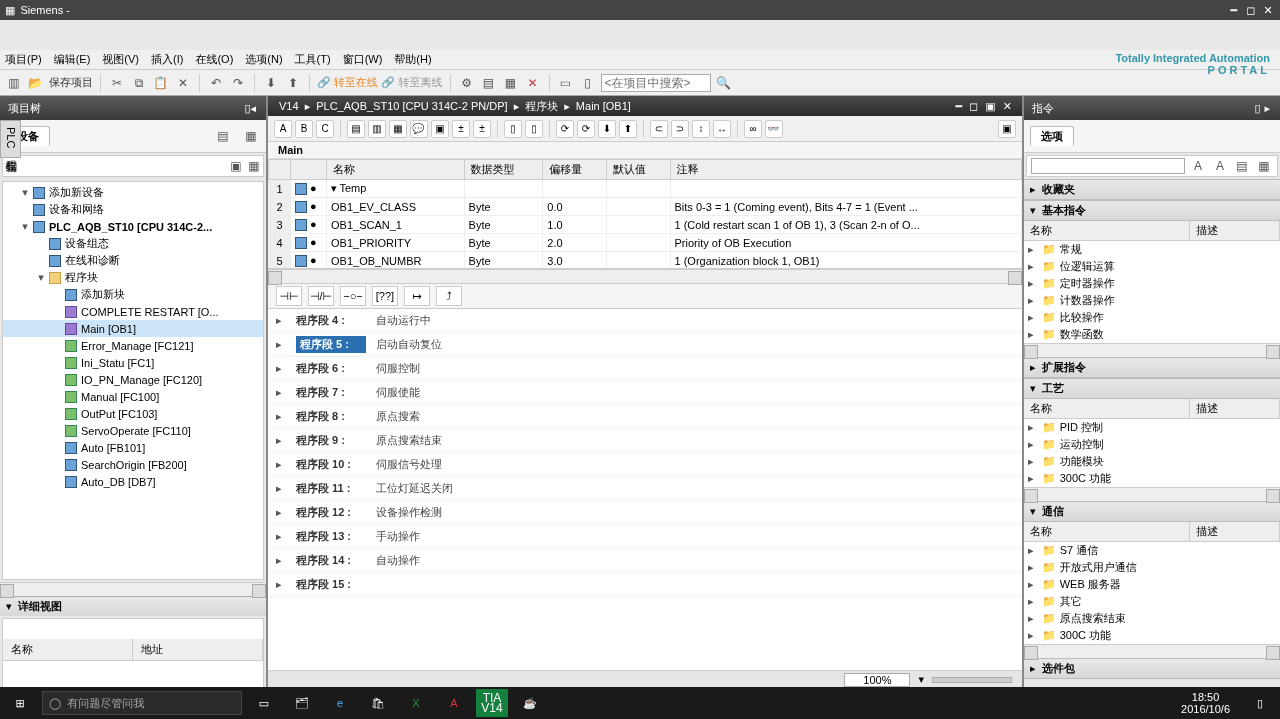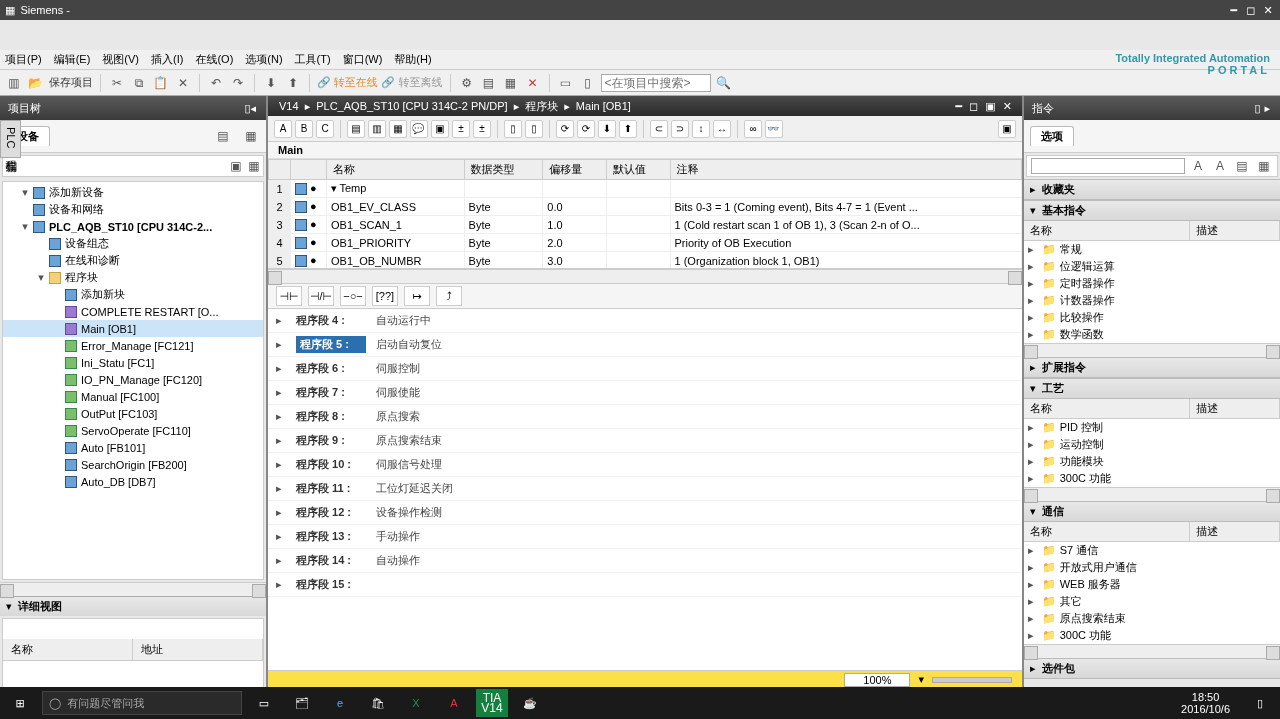--- a/index.html
+++ b/index.html
@@ -63,21 +63,21 @@
 
 
 .networks{ flex:1; overflow:auto; background:#fff;}
 .net-row{ display:flex; align-items:center; height:24px; border-bottom:1px solid #f2f2f2; padding:0 8px; gap:10px;}
 .net-row .ar{ width:10px; color:#555; cursor:pointer;}
 .net-row .tag{ font-weight:bold; color:#333; min-width:70px;}
 .net-row .desc{ color:#444;}
 .net-row.sel .tag{ background:#2a6fb0; color:#fff; padding:1px 4px;}
 
 
-.zoombar{ background:#fde047; border-top:1px solid #ccc; height:18px; display:flex; align-items:center; justify-content:flex-end; padding:0 10px; gap:8px;}
+.zoombar{ background:#e5e5e5; border-top:1px solid #ccc; height:18px; display:flex; align-items:center; justify-content:flex-end; padding:0 10px; gap:8px;}
 .propbar{ background:#f0f0f0; border-top:1px solid #aaa; height:22px; display:flex; align-items:center; justify-content:flex-end; padding:0 8px; gap:4px;}
 .propbar .pt{ border:1px solid #ccc; background:#fff; padding:2px 8px; cursor:pointer;}
 
 
 .acc{ background:linear-gradient(#e8e8e8,#d8d8d8); border:1px solid #bbb; border-left:none; border-right:none; padding:2px 6px; display:flex; align-items:center; cursor:pointer;}
 .acc .ar{ width:12px;}
 .acc .t{ font-weight:bold;}
 .rlist{ background:#fff; max-height:110px; overflow:auto;}
 .rhdr{ display:flex; background:#eee; border-bottom:1px solid #ccc;}
 .rhdr div{ padding:2px 6px; border-right:1px solid #ccc;}

